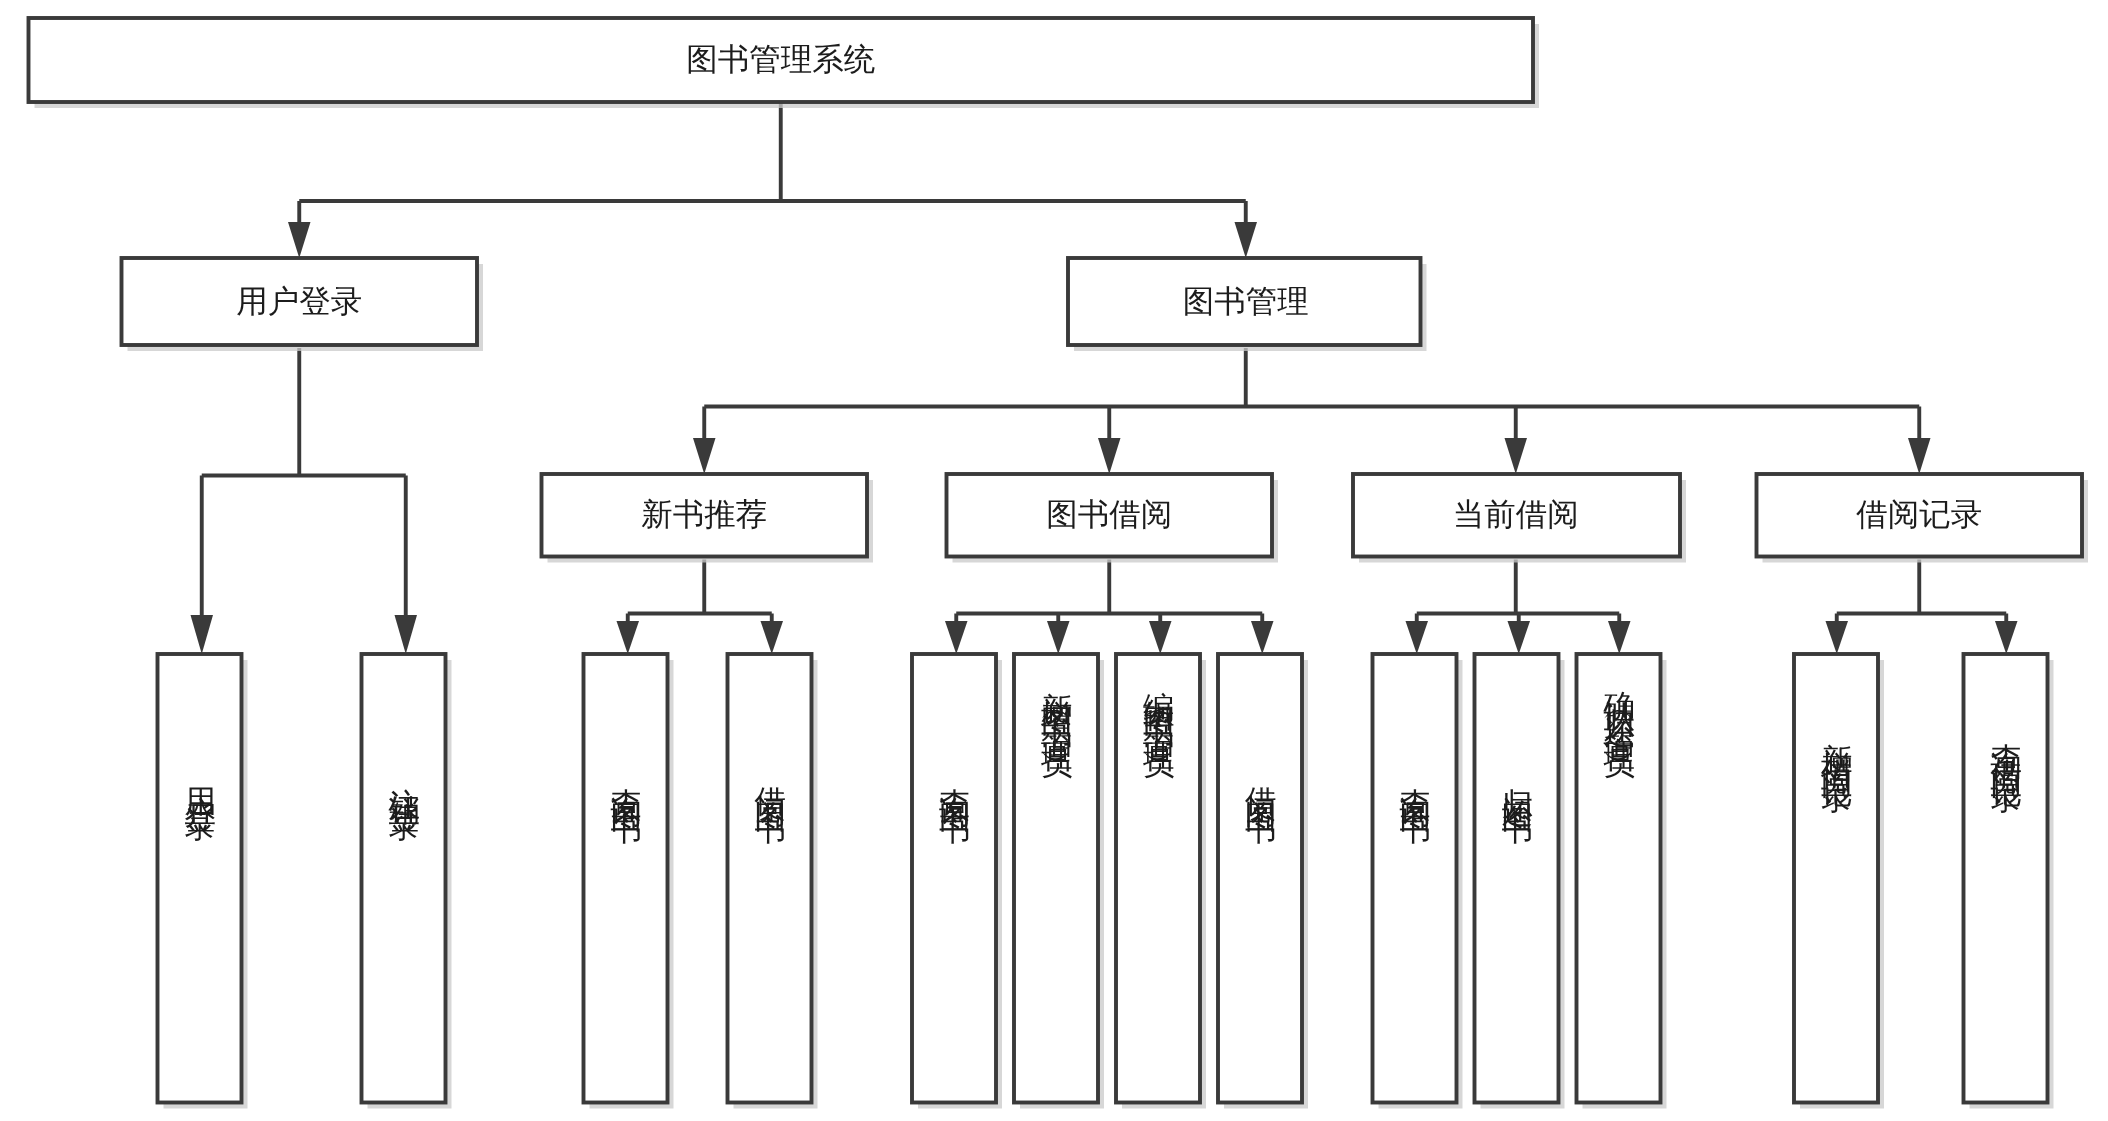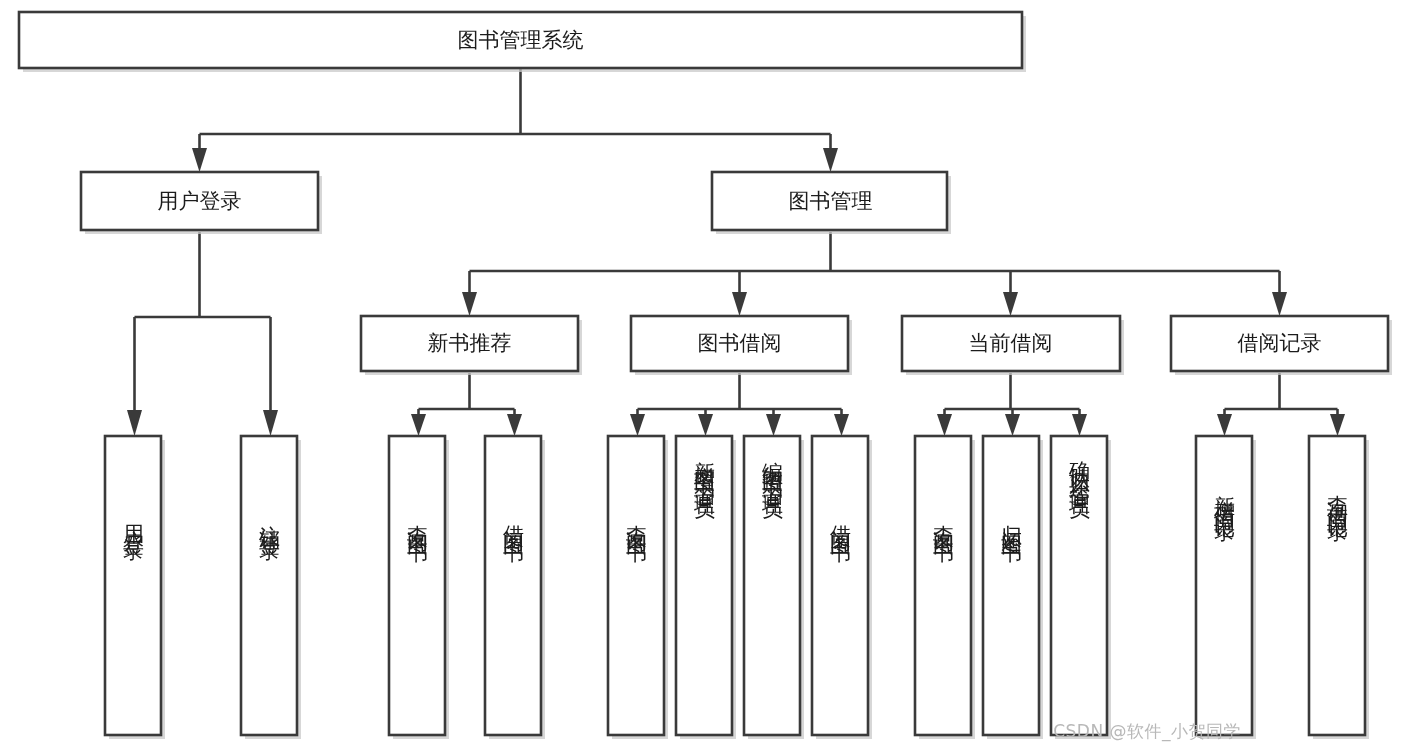--- a/index.html
+++ b/index.html
@@ -271,15 +271,14 @@
   </div>
 
   <div class="vert-label-wrap" style="left:1196px; top:436px; width:56px; height:299px;">
     <span class="vert-label" style="margin-top:42px;">新增借阅记录</span>
   </div>
 
   <div class="vert-label-wrap" style="left:1309px; top:436px; width:56px; height:299px;">
     <span class="vert-label" style="margin-top:42px;">查询借阅记录</span>
   </div>
 
-  <div id="watermark">CSDN @软件_小贺同学</div>
 
 </div>
 
 </body></html>

